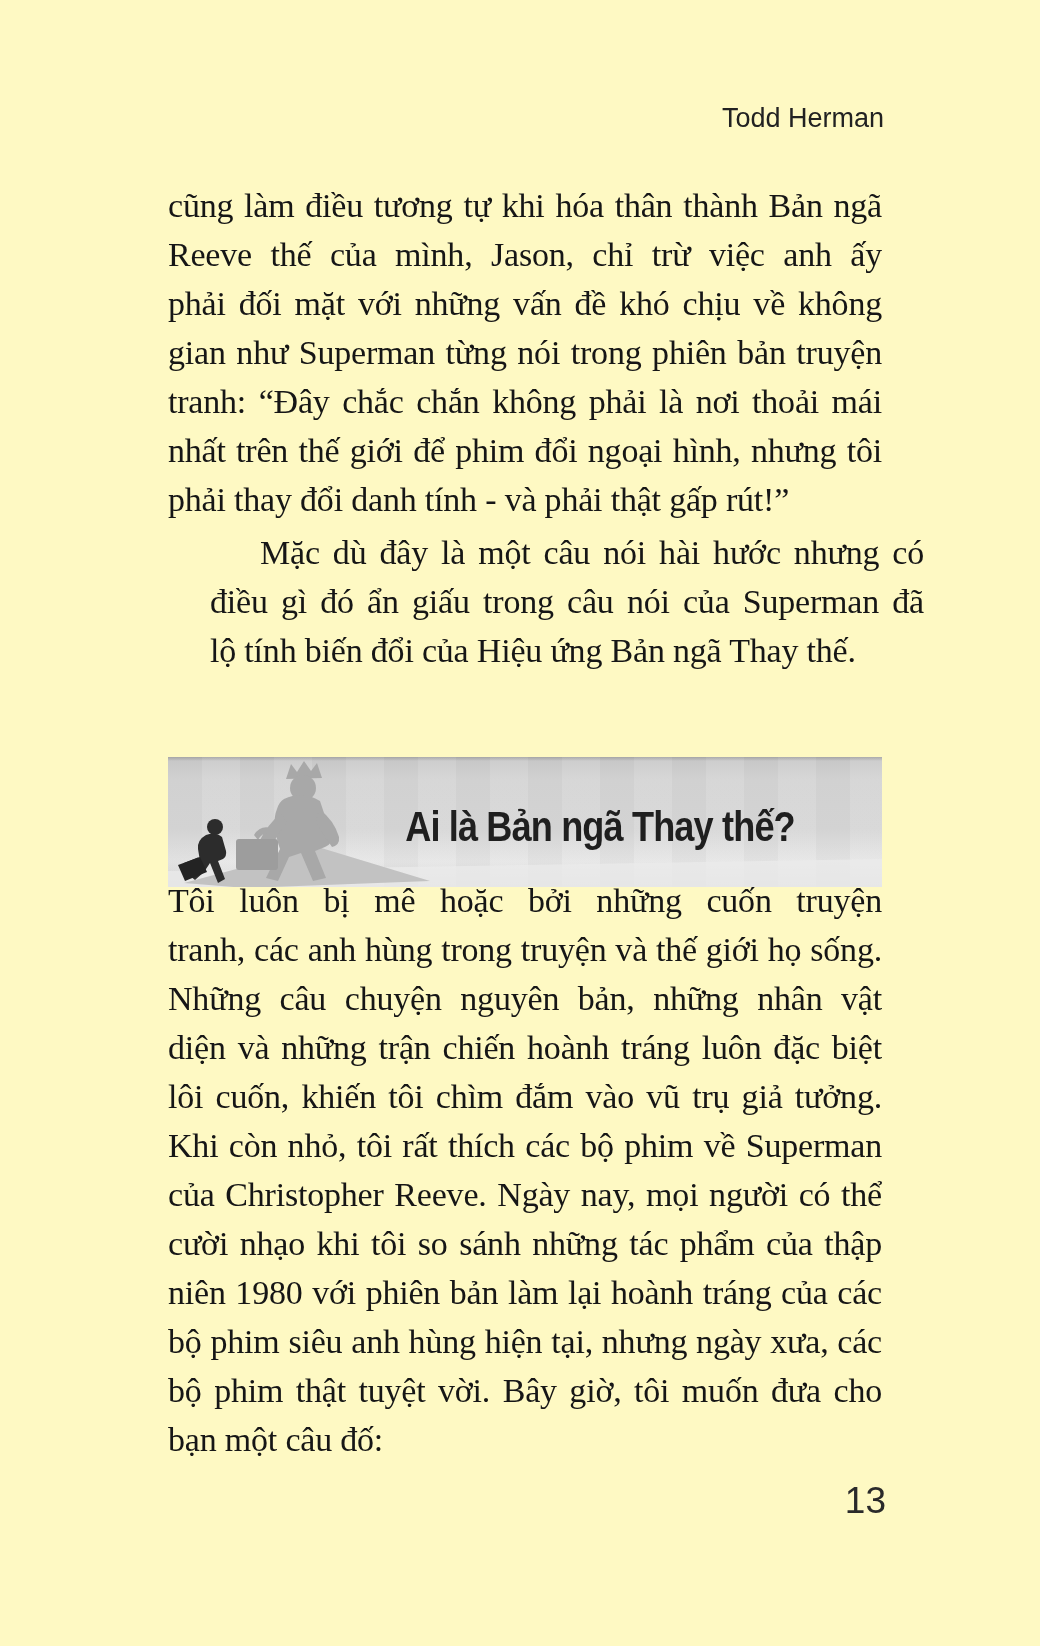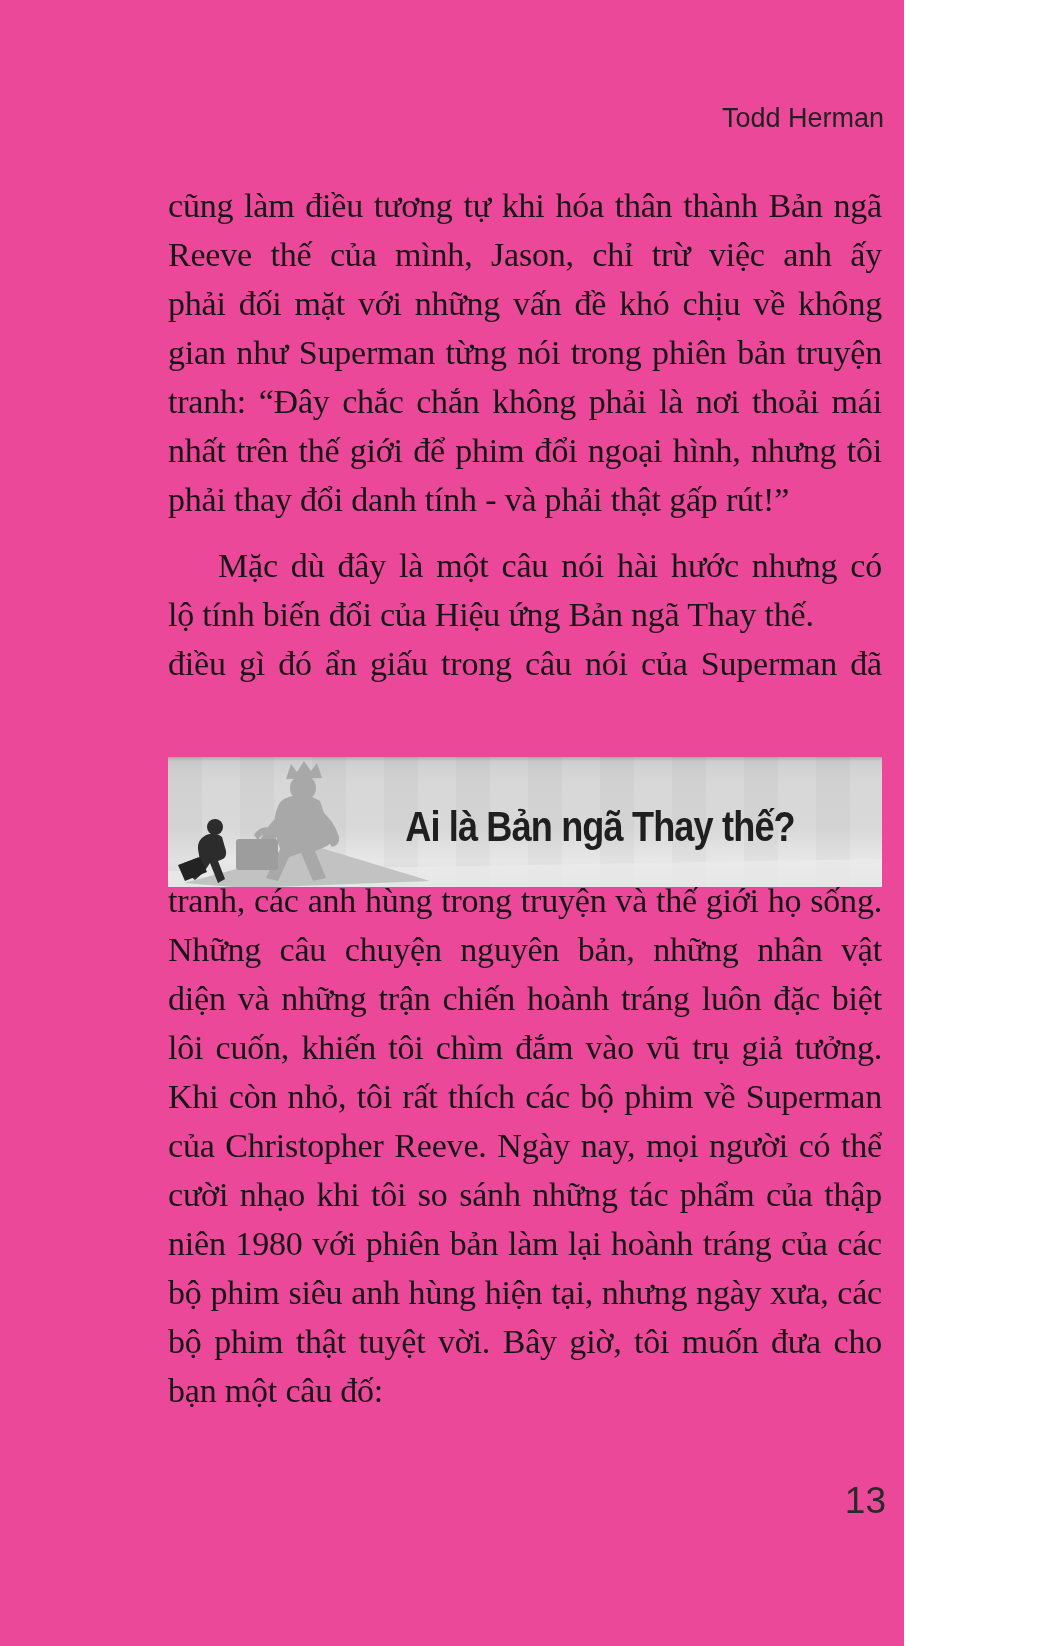--- a/index.html
+++ b/index.html
@@ -1,19 +1,19 @@
 <!DOCTYPE html>
 <html><head>
 <meta charset="utf-8">
 <style>
   html,body{margin:0;padding:0;background:#ffffff;}
   .page{
     position:relative;
-    width:904px;height:1646px;
-    background:#ec4899;
+    width:1040px;height:1646px;
+    background:#fef9c3;
     overflow:hidden;
     font-family:"Liberation Serif","DejaVu Serif",serif;
     color:#1a1a1a;
   }
   .author{
     position:absolute;top:101px;left:168px;width:716px;
     text-align:right;
     font-family:"Liberation Sans","DejaVu Sans",sans-serif;
     font-size:27px;line-height:34px;color:#222;
   }
@@ -23,21 +23,21 @@
     color:#161616;
   }
   .para .line{
     height:49px;overflow:hidden;text-align:justify;
   }
   .para .line:not(.last)::after{
     content:"";display:inline-block;width:100%;height:0;
   }
   .para.indent .line:first-child{text-indent:50px;}
   .p1{top:181px;}
-  .p2{top:541px;}
+  .p2{top:528px;margin-left:42px;}
   .p3{top:876px;}
   .banner{
     position:absolute;left:168px;top:733px;width:714px;height:130px;
     background:linear-gradient(180deg,#a9a9a9 0px,#cdcdcd 4px,#d6d6d6 18%,#d8d8d8 55%,#e7e7e7 80%,#dadada 100%);
     overflow:hidden;
     margin-top:24px;
   }
   .banner .streaks{
     position:absolute;inset:0;
     background:repeating-linear-gradient(90deg,rgba(0,0,0,0.035) 0 34px,rgba(255,255,255,0.03) 34px 72px);
@@ -72,22 +72,22 @@
       <div class="line">Reeve thế của mình, Jason, chỉ trừ việc anh ấy không</div>
       <div class="line">phải đối mặt với những vấn đề khó chịu về không</div>
       <div class="line">gian như Superman từng nói trong phiên bản truyện</div>
       <div class="line">tranh: “Đây chắc chắn không phải là nơi thoải mái</div>
       <div class="line">nhất trên thế giới để phim đổi ngoại hình, nhưng tôi</div>
       <div class="line last">phải thay đổi danh tính - và phải thật gấp rút!”</div>
     </div>
 
   <div class="para p2 indent">
       <div class="line">Mặc dù đây là một câu nói hài hước nhưng có</div>
+      <div class="line">điều gì đó ẩn giấu trong câu nói của Superman đã tiết</div>
       <div class="line last">lộ tính biến đổi của Hiệu ứng Bản ngã Thay thế.</div>
-      <div class="line">điều gì đó ẩn giấu trong câu nói của Superman đã tiết</div>
     </div>
 
   <div class="banner">
     <div class="streaks"></div>
     <svg width="714" height="130" viewBox="0 0 714 130" aria-hidden="true">
 
       <polygon points="0,114 714,102 714,130 0,130" fill="#ebebeb" opacity="0.75"></polygon>
 
       <polygon points="16,126 150,90 262,124 78,131" fill="#c2c2c2"></polygon>
 
@@ -105,20 +105,21 @@
         <circle cx="47" cy="70" r="8"></circle>
         <path d="M38,78 Q47,74 54,80 L58,94 Q59,99 55,102 L50,104 L57,122 L50,126 L42,106 L36,115 L27,123 L22,119 L32,104 L30,92 Q29,83 38,78 Z"></path>
         <path d="M31,100 L16,106 L12,110 L20,112 Z"></path>
         <polygon points="10,108 32,100 39,115 17,124" fill="#232323"></polygon>
       </g>
     </svg>
     <div class="banner-title">Ai là Bản ngã Thay thế?</div>
   </div>
 
   <div class="para p3">
+      <div class="line">Tôi luôn bị mê hoặc bởi những cuốn truyện</div>
       <div class="line">tranh, các anh hùng trong truyện và thế giới họ sống.</div>
       <div class="line">Những câu chuyện nguyên bản, những nhân vật phản</div>
       <div class="line">diện và những trận chiến hoành tráng luôn đặc biệt</div>
       <div class="line">lôi cuốn, khiến tôi chìm đắm vào vũ trụ giả tưởng.</div>
       <div class="line">Khi còn nhỏ, tôi rất thích các bộ phim về Superman</div>
       <div class="line">của Christopher Reeve. Ngày nay, mọi người có thể</div>
       <div class="line">cười nhạo khi tôi so sánh những tác phẩm của thập</div>
       <div class="line">niên 1980 với phiên bản làm lại hoành tráng của các</div>
       <div class="line">bộ phim siêu anh hùng hiện tại, nhưng ngày xưa, các</div>
       <div class="line">bộ phim thật tuyệt vời. Bây giờ, tôi muốn đưa cho</div>

